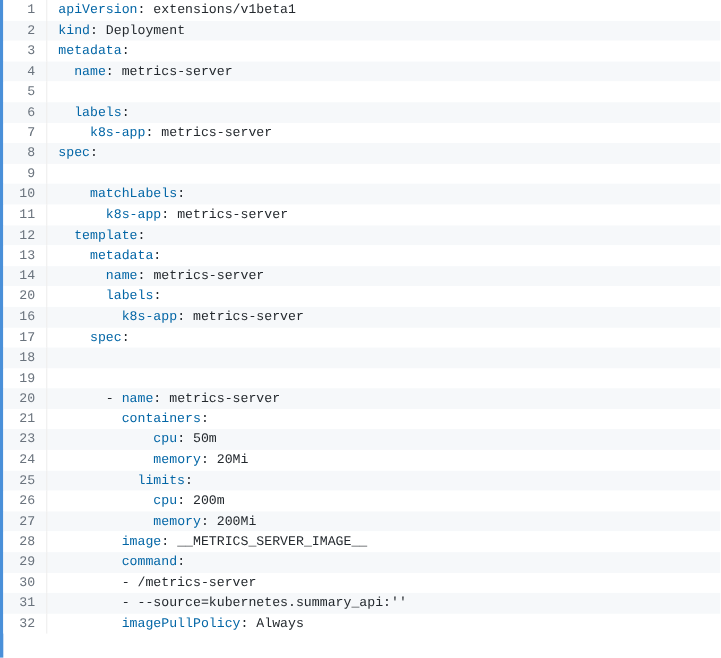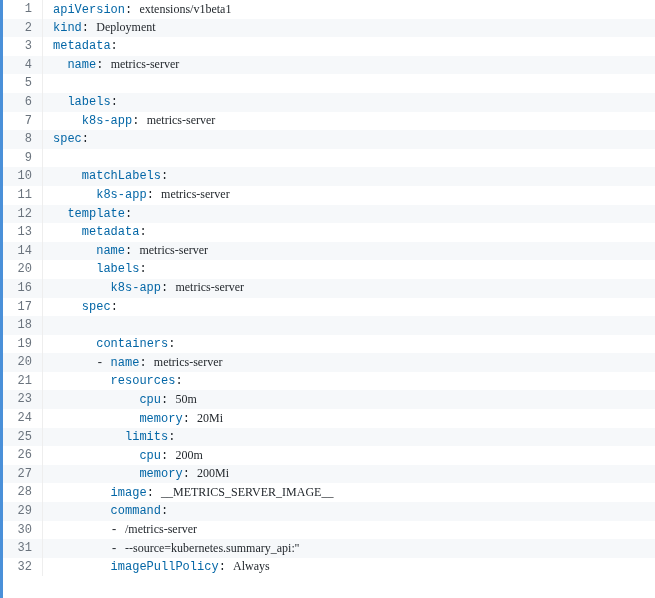--- a/index.html
+++ b/index.html
@@ -32,21 +32,21 @@
     flex-shrink: 0;
     border-right: 1px solid #eee;
     font-size: 12px;
   }
   .code {
     padding-left: 10px;
     white-space: pre;
     font-size: 12px;
   }
   .k { color: #0366a6; }      
-  .v { color: #24292e; font-family: Liberation Serif, serif; }      
+  .v { color: #24292e; }      
   .d { color: #24292e; }      
 </style>
 </head>
 <body>
 
 <div class="code-container" id="code-root">
     <div class="line">
       <span class="lineno">1</span>
       <span class="code"><span class="k">apiVersion</span><span class="d">: </span><span class="v">extensions/v1beta1</span></span>
     </div>
@@ -110,29 +110,28 @@
     </div>
     <div class="line">
       <span class="lineno">17</span>
       <span class="code"><span class="d">    </span><span class="k">spec</span><span class="d">:</span></span>
     </div>
     <div class="line">
       <span class="lineno">18</span>
     </div>
     <div class="line">
       <span class="lineno">19</span>
-      <span class="code"><span class="d">      </span><span class="k">containers</span><span class="d">:</span></span>
     </div>
     <div class="line">
       <span class="lineno">20</span>
       <span class="code"><span class="d">      - </span><span class="k">name</span><span class="d">: </span><span class="v">metrics-server</span></span>
     </div>
     <div class="line">
       <span class="lineno">21</span>
-      <span class="code"><span class="d">        </span><span class="k">resources</span><span class="d">:</span></span>
+      <span class="code"><span class="d">        </span><span class="k">containers</span><span class="d">:</span></span>
     </div>
     <div class="line">
       <span class="lineno">23</span>
       <span class="code"><span class="d">            </span><span class="k">cpu</span><span class="d">: </span><span class="v">50m</span></span>
     </div>
     <div class="line">
       <span class="lineno">24</span>
       <span class="code"><span class="d">            </span><span class="k">memory</span><span class="d">: </span><span class="v">20Mi</span></span>
     </div>
     <div class="line">

